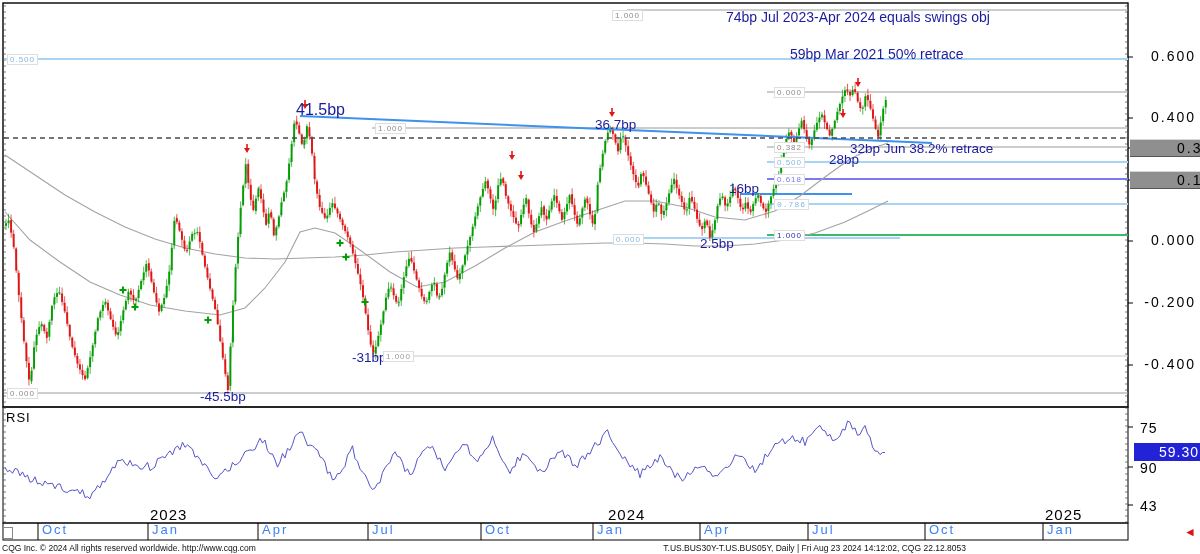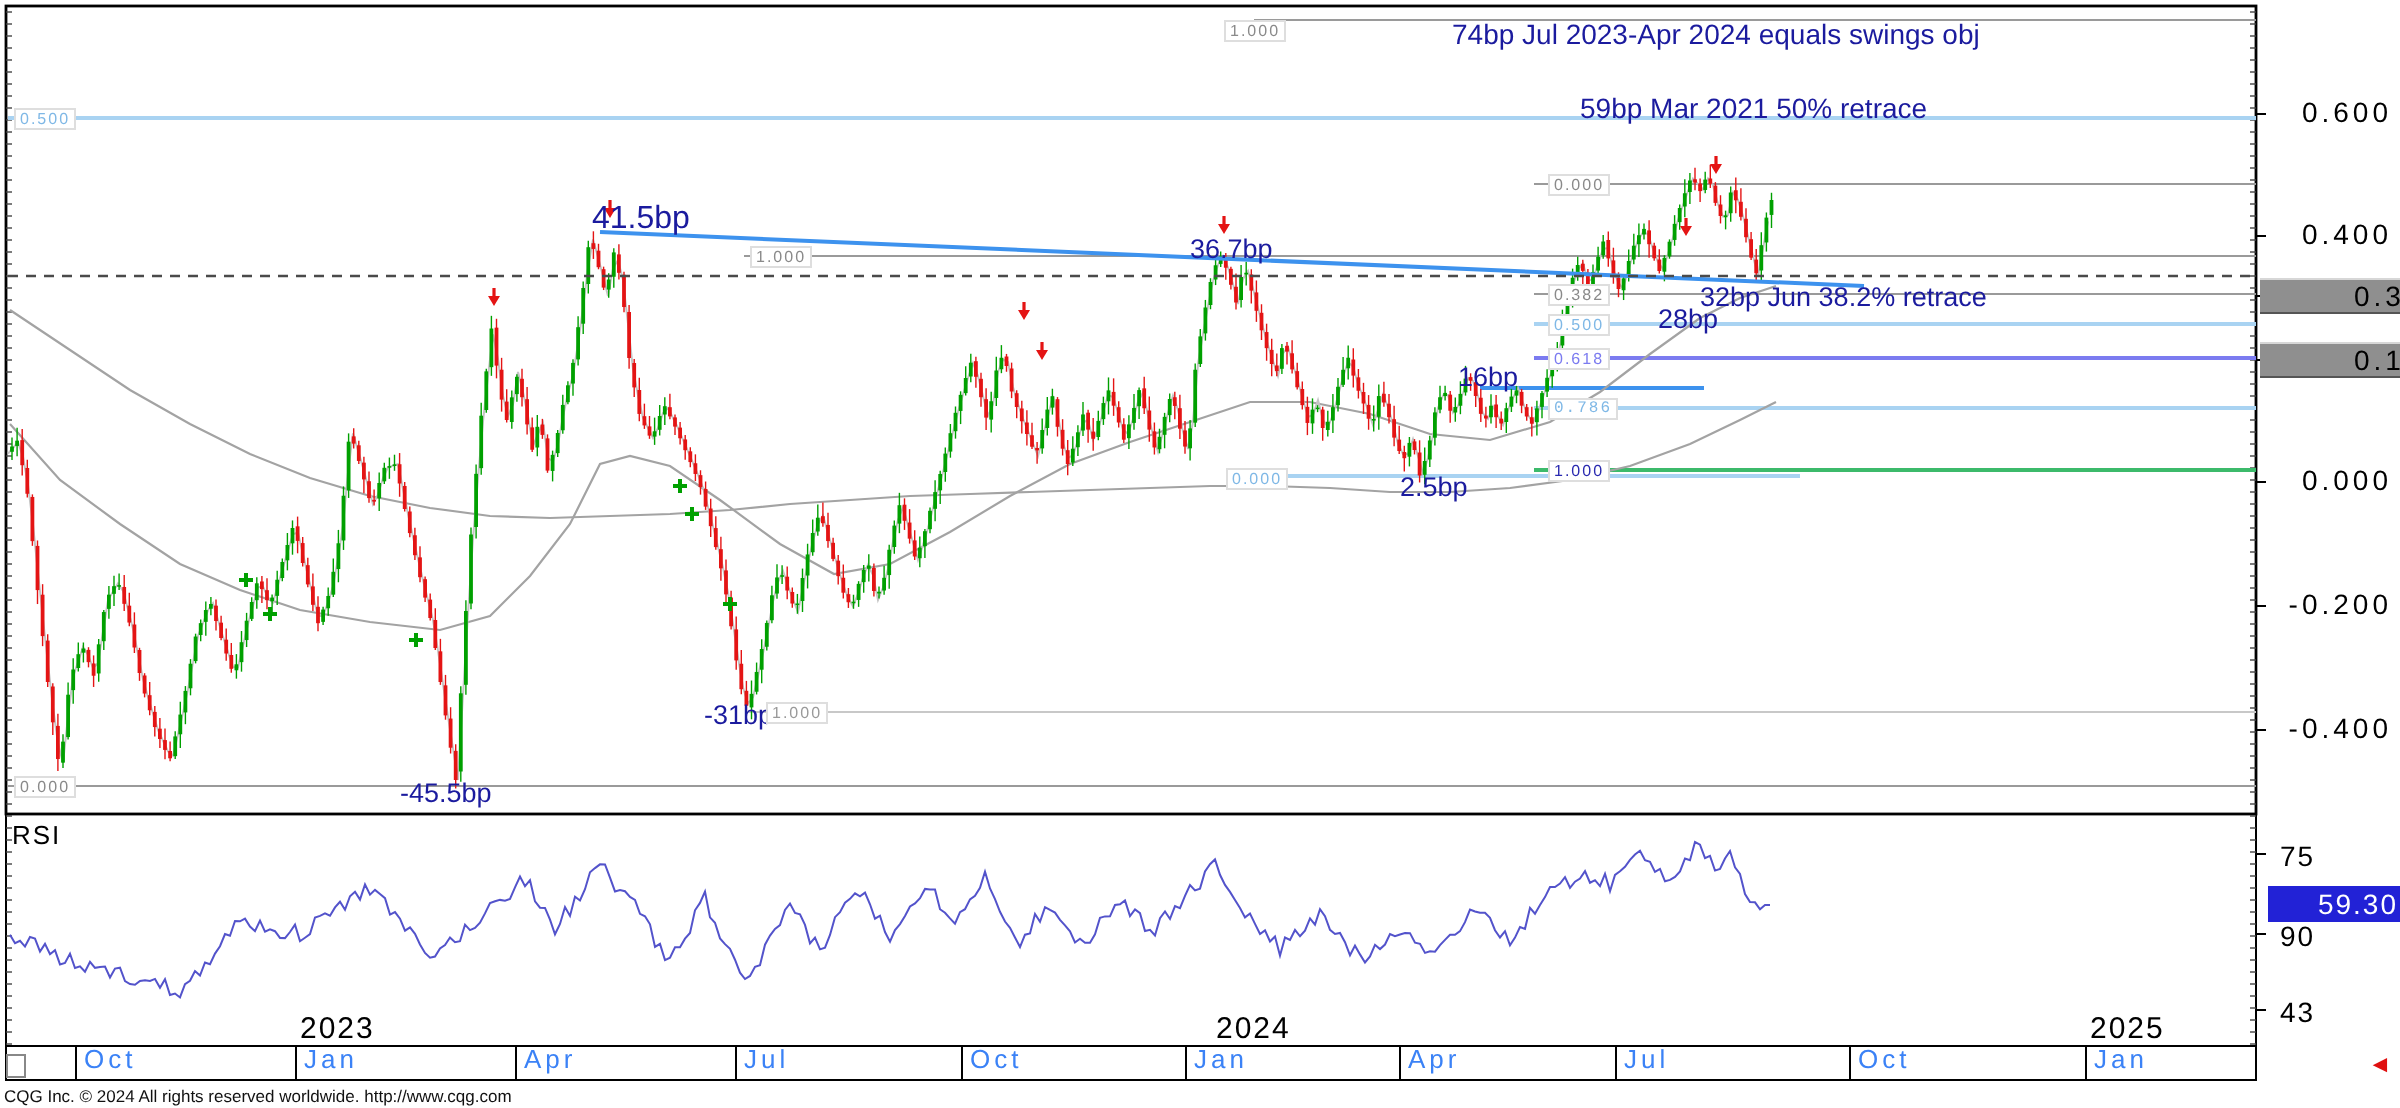--- a/index.html
+++ b/index.html
@@ -1038,14 +1038,15 @@
     </div>
 
   <div id="rsi-label">RSI</div>
   <div id="rsi-badge">59.30</div>
 
   <div id="mini-checkbox"></div>
   <div id="scroll-arrow">◄</div>
 
   <div id="status-bar">
     <span id="status-left">CQG Inc. © 2024 All rights reserved worldwide. http://www.cqg.com</span>
+    <span id="status-right">T.US.BUS30Y-T.US.BUS05Y, Daily | Fri Aug 23 2024 14:12:02, CQG 22.12.8053</span>
   </div>
 </div>
 
 </body></html>

